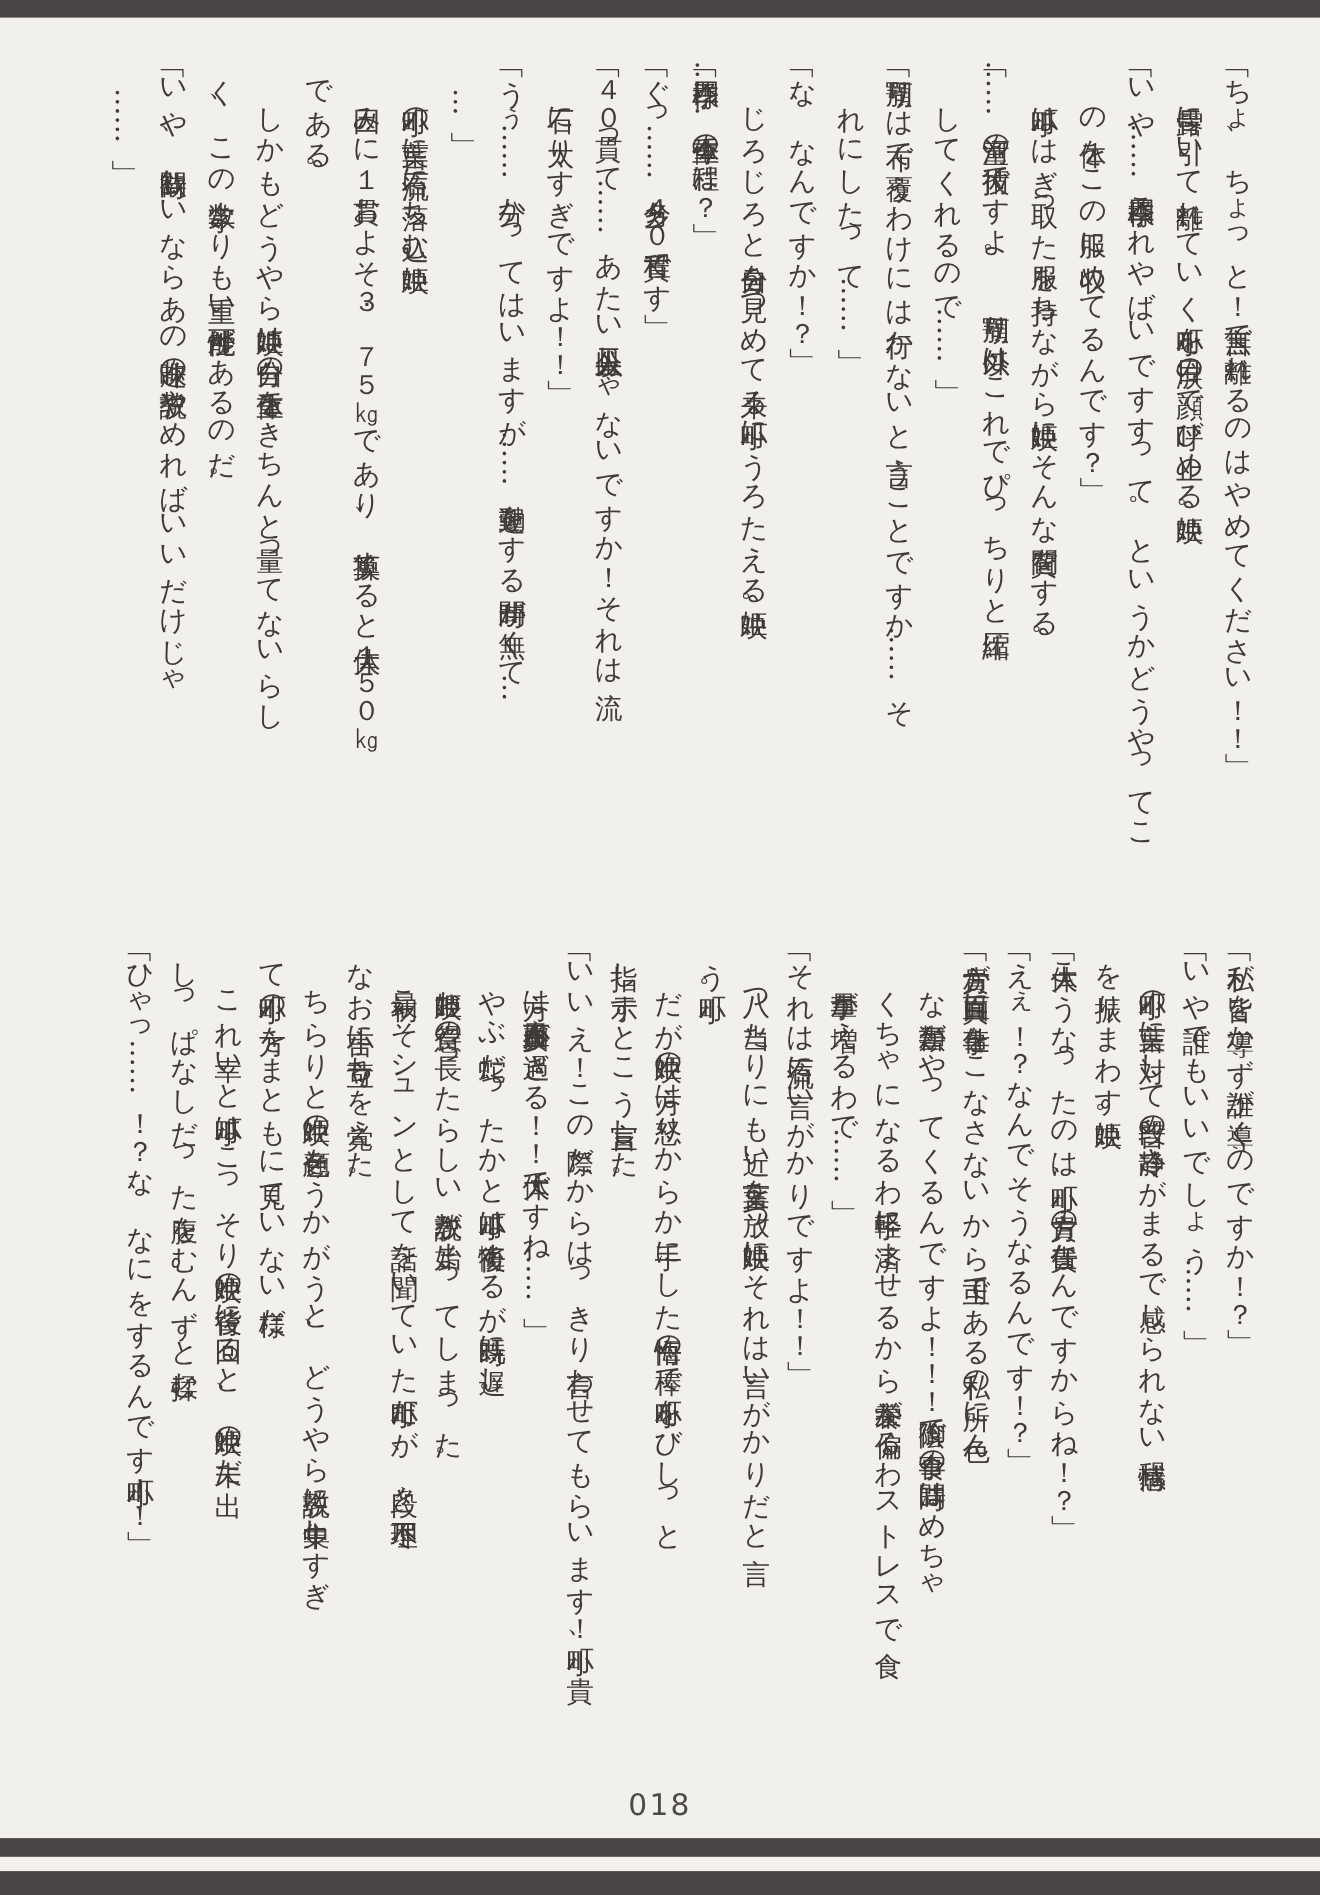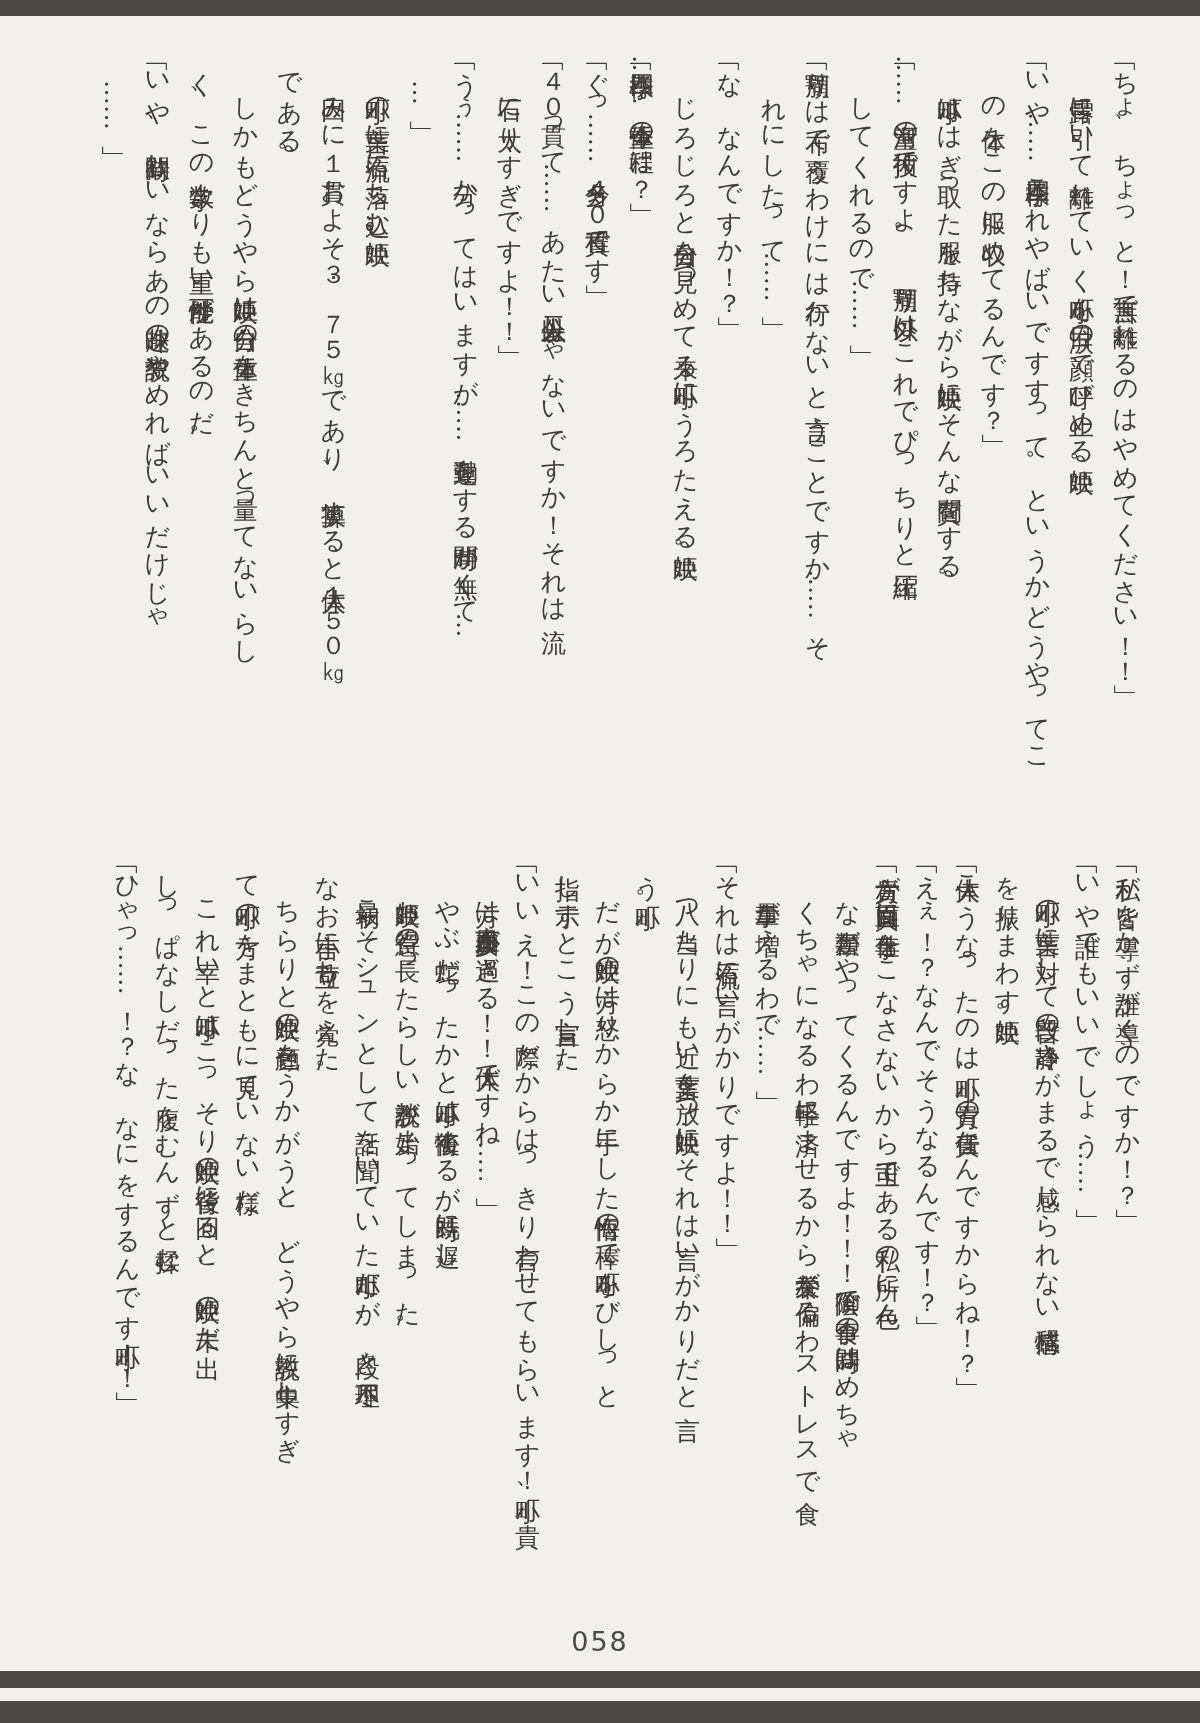--- a/index.html
+++ b/index.html
@@ -117,16 +117,16 @@
     <p class="tcol ind">映姫お得意の長ったらしい説教が始まってしまった。</p>
     <p class="tcol ind">最初こそシュンとして話を聞いていた小町だが、段々と理不尽</p>
     <p class="tcol">なお小言に苛立ちを覚えた。</p>
     <p class="tcol ind">ちらりと映姫の顔色をうかがうと、どうやら説教に集中しすぎ</p>
     <p class="tcol">て小町の方をまともに見ていない様だ。</p>
     <p class="tcol ind">これ幸いと小町はこっそり映姫の背後に回ると、映姫の未だ出</p>
     <p class="tcol">しっぱなしだった腹をむんずと揉む。</p>
     <p class="tcol">「ひゃっ……！？な、なにをするんです小町！！」</p>
   </div>
 
-<div id="page-number">058</div>
+<div id="page-number">018</div>
 
 <div id="bar-bot-1" class="edge-bar"></div>
 <div id="bar-bot-2" class="edge-bar"></div>
 
 </body></html>

